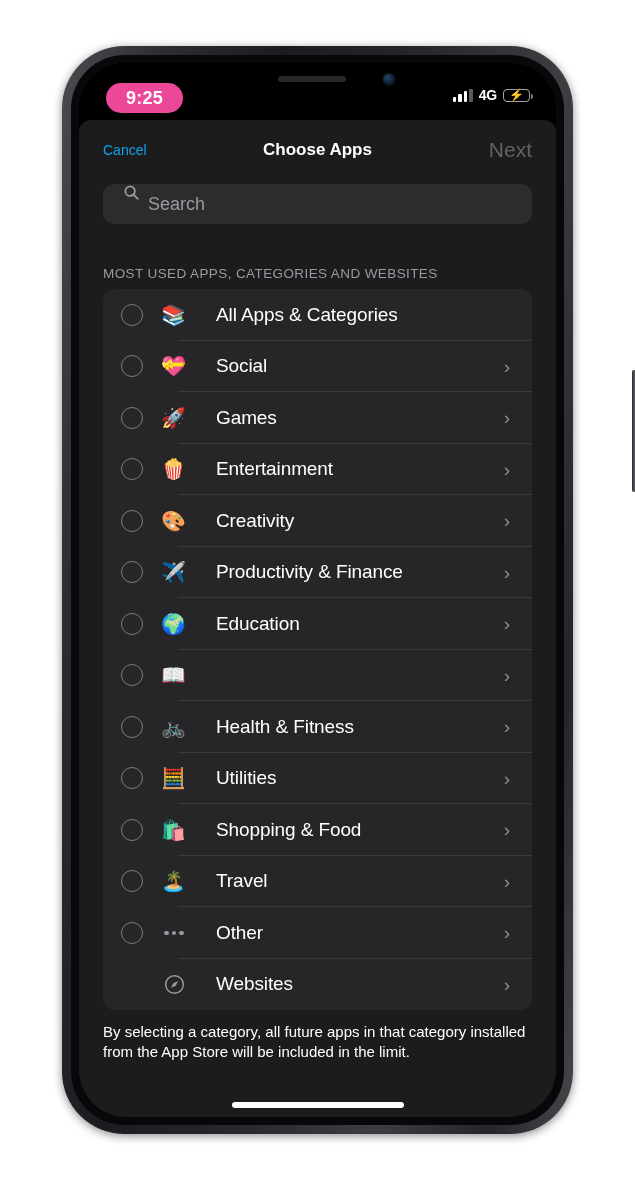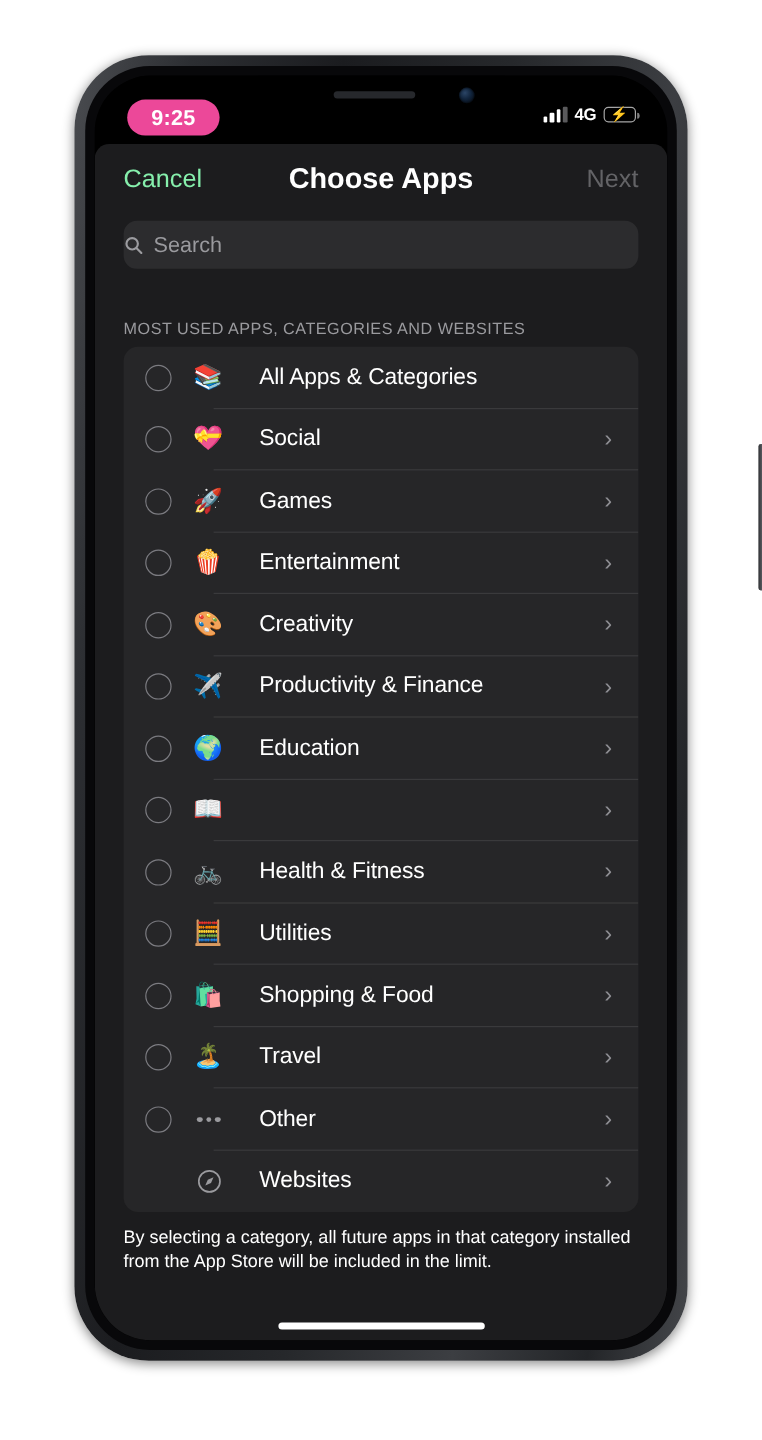--- a/index.html
+++ b/index.html
@@ -109,35 +109,35 @@
   #nav-sheet {
     position: absolute; left: 0; top: 57px; right: 0; bottom: 0;
     background: #1c1c1e;
     border-radius: 12px 12px 0 0;
   }
   #nav-bar {
     position: relative; height: 60px;
     display: flex; align-items: center; padding: 0 24px;
   }
   #cancel-button {
-    font-size: 21px; color: #86efac; cursor: pointer;
+    font-size: 14px; color: #0ea5e9; cursor: pointer;
     background: none; border: none; font-family: inherit;
   }
   #nav-title {
     position: absolute; left: 0; right: 0; text-align: center;
-    font-size: 24px; font-weight: bold; color: #ffffff; pointer-events: none;
+    font-size: 17px; font-weight: bold; color: #ffffff; pointer-events: none;
   }
   #next-button {
     margin-left: auto; font-size: 21px; color: #636366; cursor: default;
     background: none; border: none; font-family: inherit;
   }
 
   #search-field {
     margin: 4px 24px 0 24px; height: 40px; border-radius: 11px;
-    background: #2c2c2e; display: flex; align-items: center; padding: 0 0; gap: 8px;
+    background: #2c2c2e; display: flex; padding: 0 20px; gap: 8px;
   }
   #search-icon { width: 17px; height: 17px; flex: 0 0 auto; color: #9c9ca0; }
   #search-input {
     flex: 1; background: none; border: none; outline: none;
     color: #e8e8ea; font-size: 18px; font-family: inherit;
   }
   #search-input::placeholder { color: #9a9a9e; }
 
   #section-header {
     margin: 42px 0 8px 24px;

